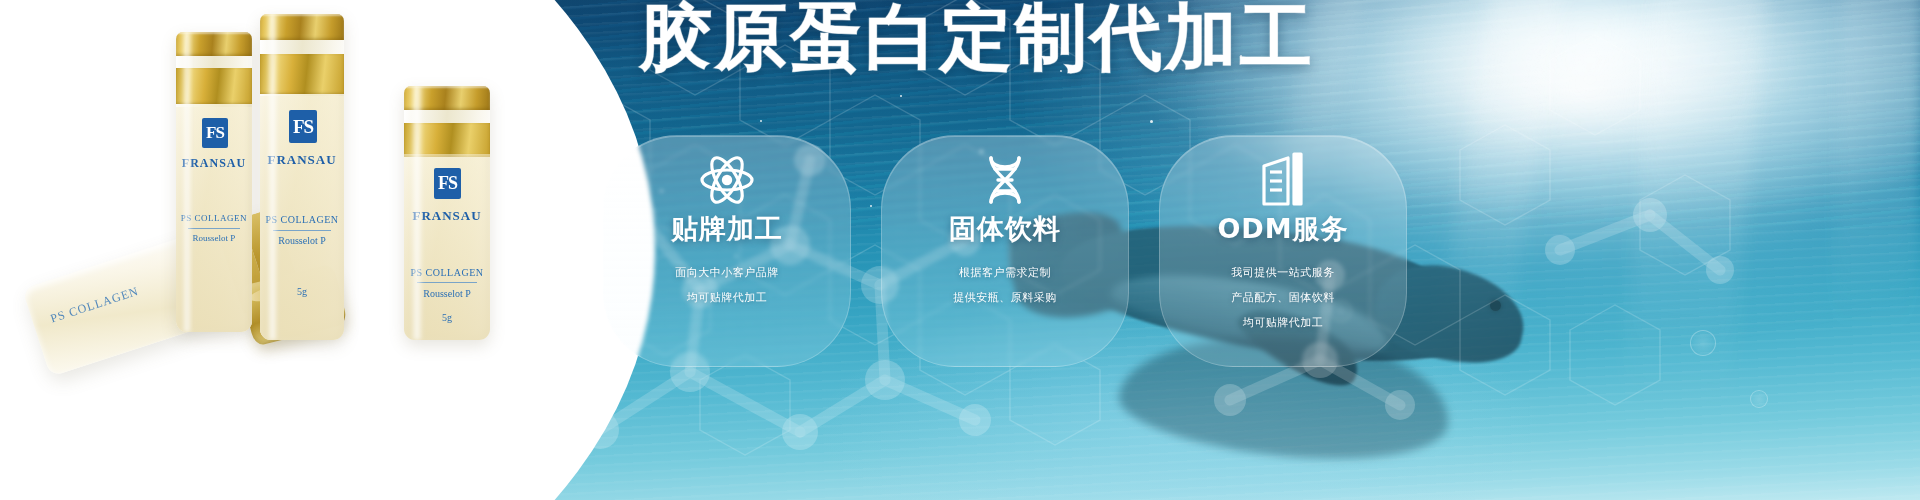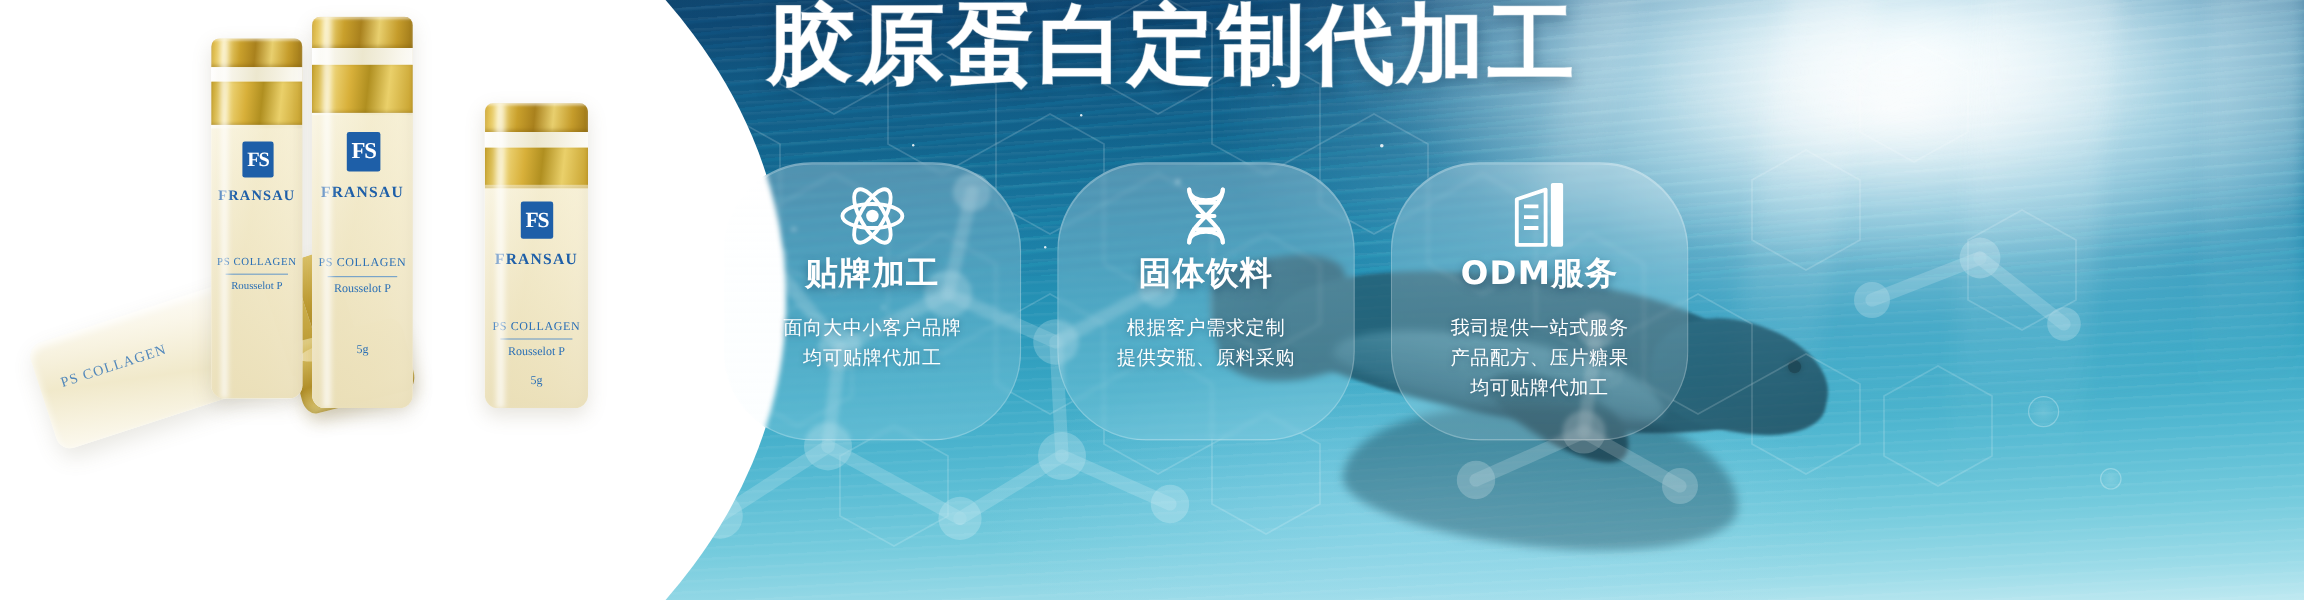--- a/index.html
+++ b/index.html
@@ -324,21 +324,21 @@
     font-size: 27px;
     line-height: 34px;
     letter-spacing: 1px;
     text-shadow: 0 2px 7px rgba(8,45,75,0.40);
     margin-bottom: 14px;
     white-space: nowrap;
   }
   .card-desc {
     color: #ffffff;
     font-family: "DejaVu Sans", "Liberation Sans", sans-serif;
-    font-size: 16px;
+    font-size: 11px;
     line-height: 25px;
     text-align: center;
     letter-spacing: .5px;
     text-shadow: 0 1px 5px rgba(8,45,75,0.40);
     white-space: nowrap;
   }
 </style>
 </head>
 <body>
 
@@ -548,18 +548,18 @@
         <svg width="58" height="56" viewBox="0 0 58 56" fill="none" stroke="#ffffff" stroke-width="3.2" stroke-linejoin="round">
           <path d="M10 52 L10 14 L34 6 L34 52 Z"></path>
           <path d="M40 52 L40 2 L47 2 L47 52 Z" fill="#ffffff" stroke="#ffffff"></path>
           <line x1="16" y1="20" x2="28" y2="20"></line>
           <line x1="16" y1="29" x2="28" y2="29"></line>
           <line x1="16" y1="38" x2="28" y2="38"></line>
         </svg>
       </div>
       <div class="card-title">ODM服务</div>
       <div class="card-desc">我司提供一站式服务</div>
-      <div class="card-desc">产品配方、压片糖果</div>
+      <div class="card-desc">产品配方、固体饮料</div>
       <div class="card-desc">均可贴牌代加工</div>
     </div>
 
   </div>
 </div>
 
 </body></html>

